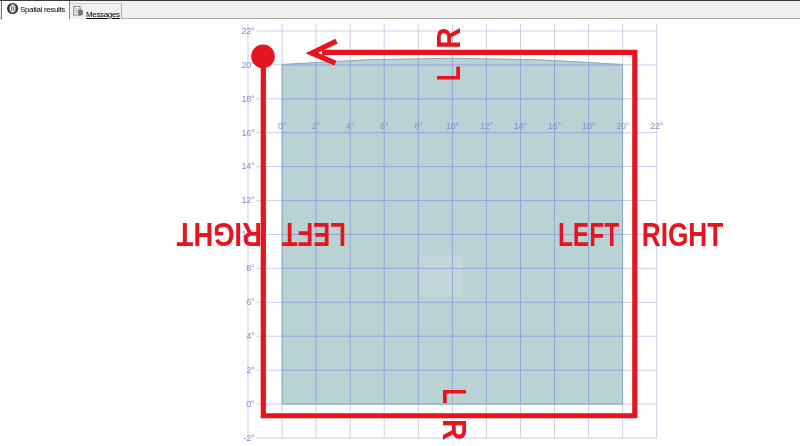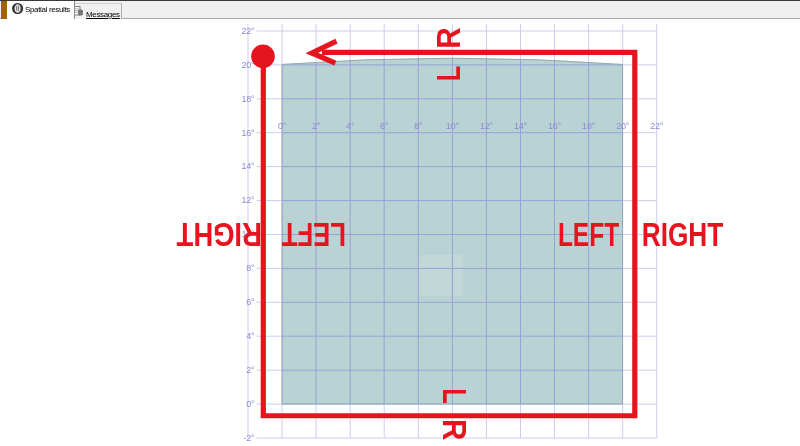--- a/index.html
+++ b/index.html
@@ -2,21 +2,21 @@
 <html><head>
 <meta charset="utf-8">
 <style>
   html,body{margin:0;padding:0;}
   body{width:800px;height:446px;overflow:hidden;background:#ffffff;
        font-family:"Liberation Sans", sans-serif;position:relative;}
   .topline{position:absolute;left:0;top:0;width:800px;height:1px;background:#3a3a3a;}
   .strip{position:absolute;left:0;top:1px;width:800px;height:17px;background:#f0f0f0;
          border-bottom:1px solid #a8a8a8;}
   .tab-active{position:absolute;left:1px;top:1px;width:67px;height:18px;background:#ffffff;
-        border-left:6px solid #a16207;border-right:1px solid #8a8a8a;z-index:5;}
+        border-left:1px solid #a16207;border-right:1px solid #8a8a8a;z-index:5;}
   .tab-msg{position:absolute;left:69px;top:3px;width:52px;height:15px;background:#f0f0f0;
         border-right:1px solid #b0b0b0;border-top:1px solid #cfcfcf;z-index:4;}
   .tabtext{position:absolute;top:4px;font-size:8px;color:#000;letter-spacing:-0.35px;white-space:nowrap;}
   svg{position:absolute;left:0;top:0;}
 </style>
 </head>
 <body>
 <div class="topline"></div>
 <div class="strip"></div>
 <div class="tab-active">

